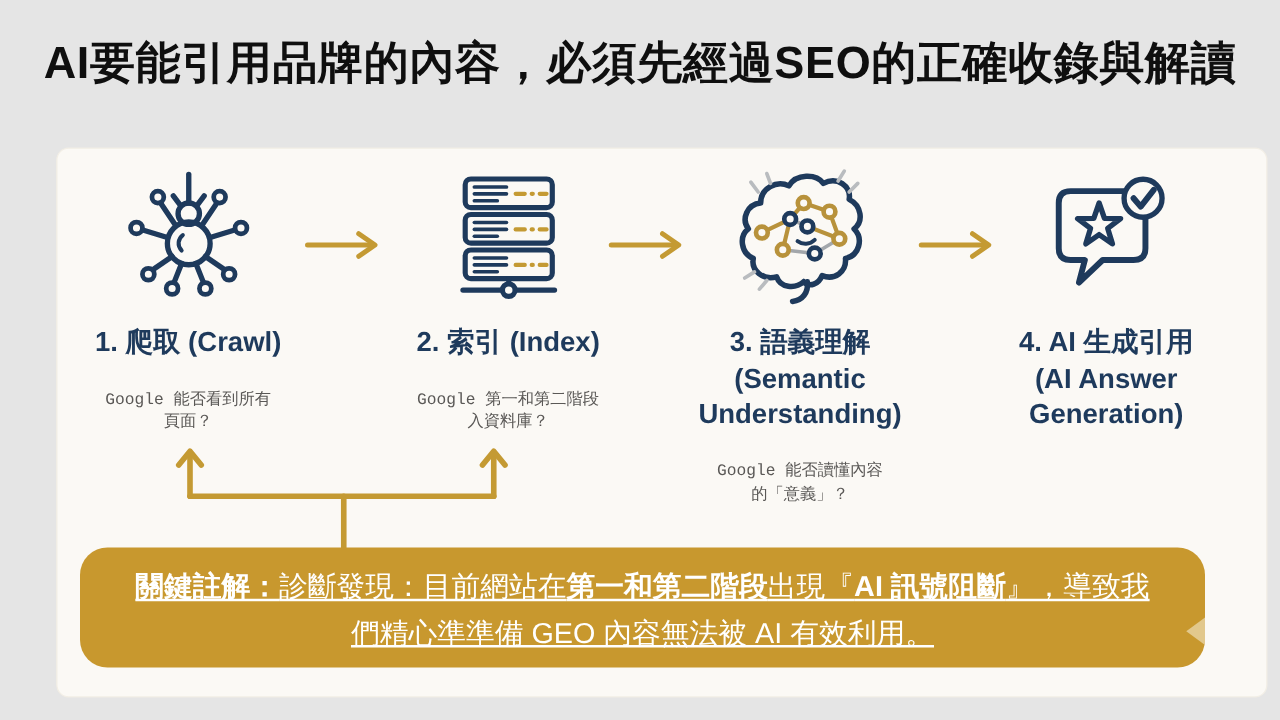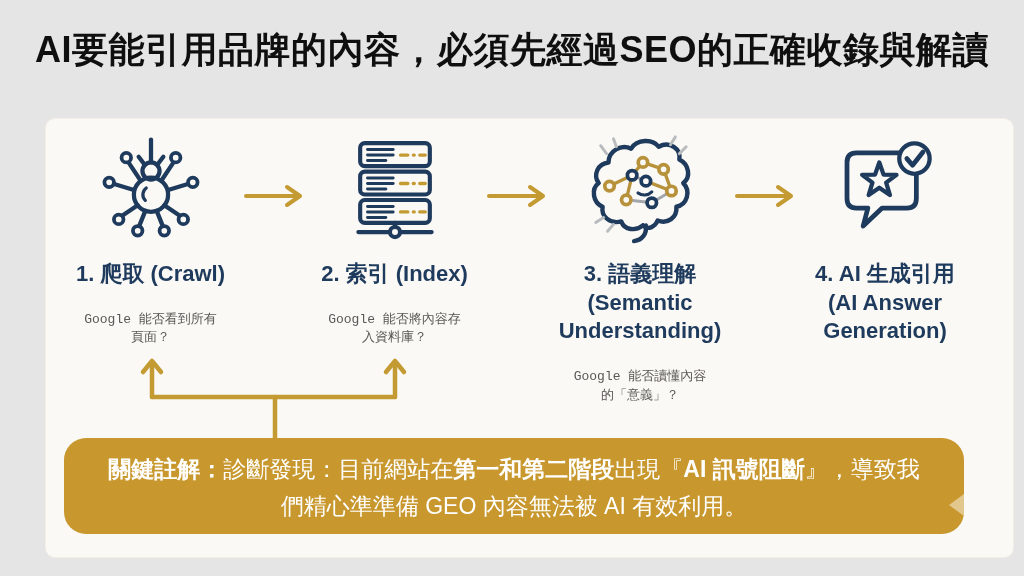--- a/index.html
+++ b/index.html
@@ -10,40 +10,40 @@
   .title{
     position:absolute;left:0;top:26px;width:1024px;text-align:center;
     font-size:36px;font-weight:800;color:#0f0f0f;letter-spacing:0.5px;margin:0;
   }
   .card{
     position:absolute;left:45px;top:118px;width:967px;height:438px;
     background:#fbf9f5;border:1px solid #f2eee5;border-radius:10px;
   }
   .step{position:absolute;top:126px;text-align:center;}
   .step.s1{left:48px;width:205px;}
-  .step.s2{left:292px;width:205px;}
+  .step.s2{left:304px;width:205px;}
   .step.s3{left:532px;width:216px;}
   .step.s4{left:770px;width:230px;}
   .icon-box{height:126px;display:flex;align-items:center;justify-content:center;}
   .step-heading{
     margin-top:8px;font-size:22px;line-height:1.3;font-weight:800;color:#1e3a5c;
     white-space:pre-line;
   }
   .step-desc{
     margin-top:22px;font-size:13px;line-height:1.45;color:#5a5856;white-space:pre-line;font-family:Liberation Mono, monospace;
   }
   .flow-arrow{position:absolute;top:184px;width:64px;height:24px;}
   .fa1{left:243px;} .fa2{left:486px;} .fa3{left:734px;}
   .connector{position:absolute;left:95px;top:350px;width:340px;height:92px;}
   .annotation{
     position:absolute;left:64px;top:438px;width:900px;height:96px;
     background:#c8982e;border-radius:22px;color:#ffffff;
   }
   .annotation-text{
-    padding:13px 40px 0 40px;text-align:center;font-size:23px;line-height:1.62;
+    padding:13px 40px 0 40px;text-align:center;font-size:23px;line-height:1.62;text-decoration:underline;
   }
   .annotation-text strong{font-weight:800;}
   .fold-notch{
     position:absolute;right:0;top:56px;width:0;height:0;
     border-top:11px solid transparent;border-bottom:11px solid transparent;
     border-right:15px solid #e2c88c;
   }
 </style>
 </head>
 <body>
@@ -114,21 +114,21 @@
             <path d="M80 85 H81"></path>
             <path d="M87 85 H93"></path>
         </g>
         <path d="M60 97 V101"></path>
         <circle cx="60" cy="107" r="5.5"></circle>
         <path d="M20 107 H53"></path>
           <path d="M67 107 H100"></path>
       </svg>
     </div>
     <div class="step-heading">2. 索引 (Index)</div>
-    <div class="step-desc">Google 能否將內容存
+    <div class="step-desc">Google 第一和第二階段
 入資料庫？</div>
   </div>
 
   <div class="step s3">
     <div class="icon-box">
       <svg width="118" height="118" viewBox="0 0 120 120" fill="none" stroke="#1e3a5c" stroke-width="4.5" stroke-linecap="round" stroke-linejoin="round">
         <path d="M63 97 C56 103 44 102 41 93 C30 96 20 88 22 78 C12 74 10 60 18 54 C12 46 17 34 28 33 C28 21 41 14 51 19 C57 9 73 9 79 17 C90 11 102 19 100 30 C110 35 112 48 104 54 C112 62 108 76 97 78 C98 89 88 96 78 92 C75 99 68 102 63 97"></path>
         <path d="M66 97 C67 106 62 112 54 113"></path>
         <path d="M58 64 c4 3 10 3 14 -1" stroke-width="3.2"></path>
         <g stroke="#b8923b" stroke-width="3.4">

